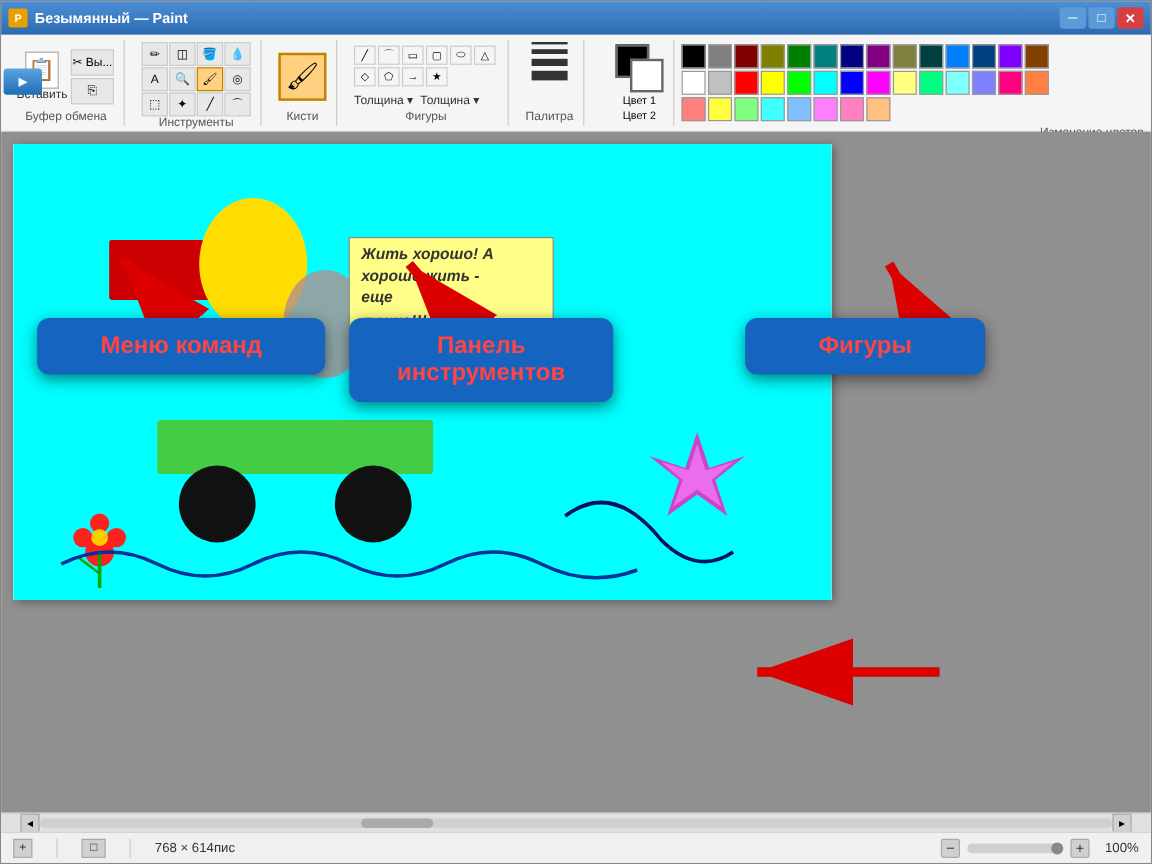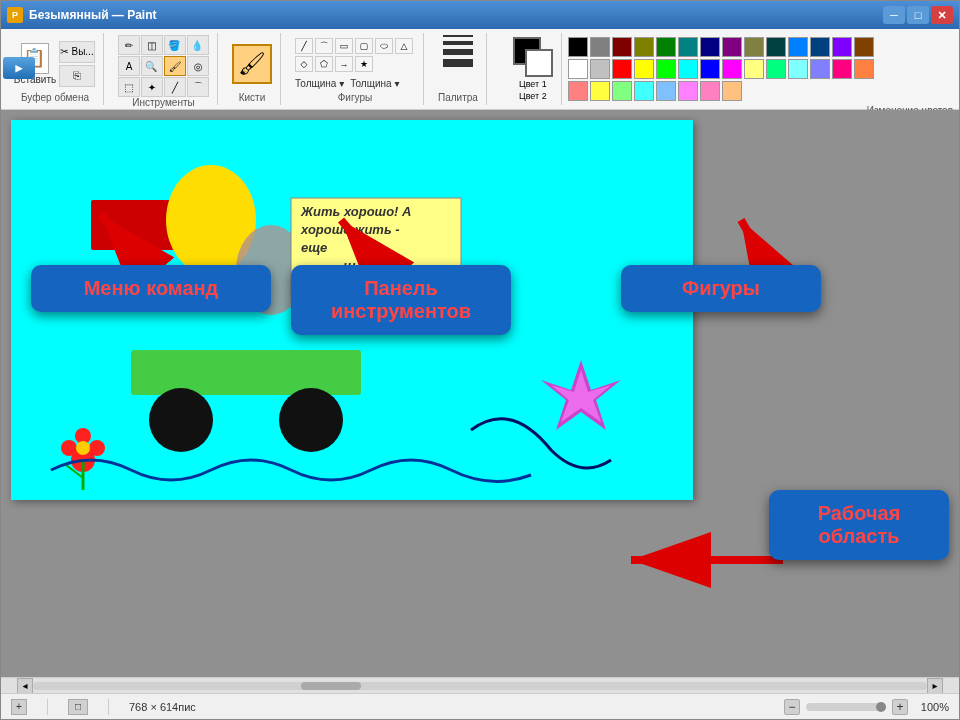--- a/index.html
+++ b/index.html
@@ -503,23 +503,20 @@
     </div>
 
     <div class="annotation-box" style="left: 290px; top: 155px; width: 220px;">
       <span>Панель<br>инструментов</span>
     </div>
 
     <div class="annotation-box" style="left: 620px; top: 155px; width: 200px;">
       <span>Фигуры</span>
     </div>
 
-    <div class="annotation-box" style="right: 10px; top: 380px; width: 180px;">
-      <span>Рабочая<br>область</span>
-    </div>
 
   </div>
 
   <div class="scrollbar-h">
     <div style="width:16px;height:16px;background:#d0d0d0;border:1px solid #aaa;display:flex;align-items:center;justify-content:center;cursor:pointer;font-size:10px;">◂</div>
     <div class="scrollbar-track">
       <div class="scrollbar-thumb"></div>
     </div>
     <div style="width:16px;height:16px;background:#d0d0d0;border:1px solid #aaa;display:flex;align-items:center;justify-content:center;cursor:pointer;font-size:10px;">▸</div>
   </div>

